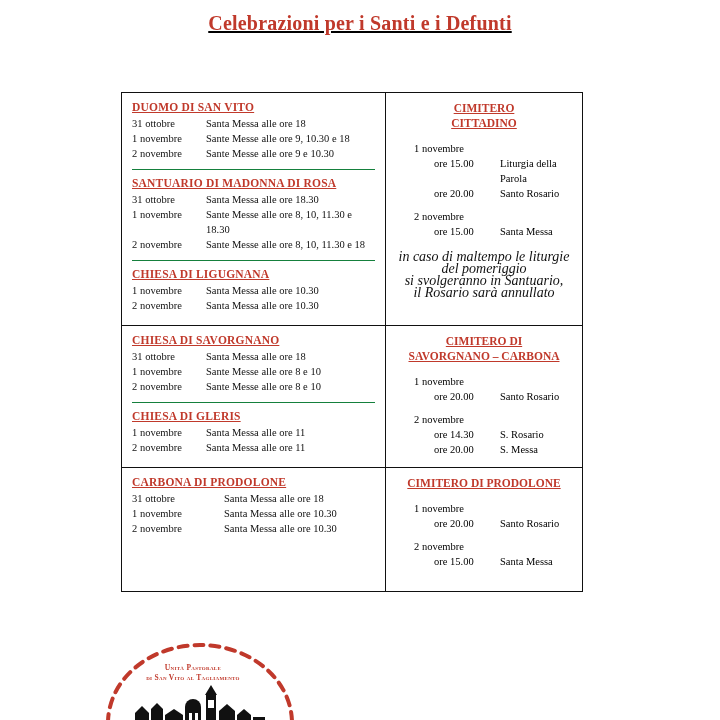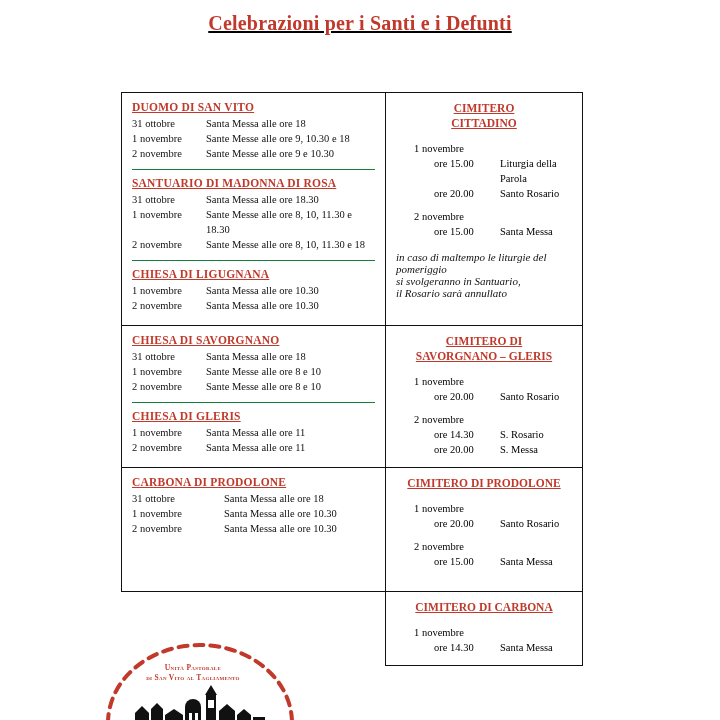--- a/index.html
+++ b/index.html
@@ -122,22 +122,23 @@
     margin-left: 38px;
     gap: 12px;
   }
   .cem-item .hour {
     width: 54px;
     flex: 0 0 54px;
     white-space: nowrap;
   }
   .cem-note {
     margin-top: 12px;
+    text-align: center;
     font-style: italic;
-    font-size: 11px;
+    font-size: 14px;
     line-height: 12px;
     color: #111;
   }
 
   
   .logo-area {
     position: absolute;
     left: 100px;
     bottom: 0px;
     width: 210px;
@@ -302,21 +303,21 @@
                   </div>
                 </div>
               </div>
             </div>
           </td>
 
           <td class="col-right">
             <div class="cellpad">
               <div class="cem-title">
                 <div>CIMITERO DI</div>
-                <div>SAVORGNANO – GLERIS</div>
+                <div>SAVORGNANO – CARBONA</div>
               </div>
               <div class="cem-day">1 novembre</div>
               <div class="cem-item">
                 <span class="hour">ore 20.00</span>
                 <span class="desc">Santo Rosario</span>
               </div>
               <div class="cem-day">2 novembre</div>
               <div class="cem-item">
                 <span class="hour">ore 14.30</span>
                 <span class="desc">S. Rosario</span>
@@ -364,35 +365,20 @@
               </div>
               <div class="cem-day">2 novembre</div>
               <div class="cem-item">
                 <span class="hour">ore 15.00</span>
                 <span class="desc">Santa Messa</span>
               </div>
             </div>
           </td>
         </tr>
 
-        <tr>
-          <td class="col-left" style="border:none;"></td>
-          <td class="col-right">
-            <div class="cellpad">
-              <div class="cem-title">
-                <div>CIMITERO DI CARBONA</div>
-              </div>
-              <div class="cem-day">1 novembre</div>
-              <div class="cem-item">
-                <span class="hour">ore 14.30</span>
-                <span class="desc">Santa Messa</span>
-              </div>
-            </div>
-          </td>
-        </tr>
       </tbody>
     </table>
   </div>
 
   <div class="logo-area">
     <svg class="logo-arc" viewBox="0 0 200 110">
       <path d="M8 108 A 92 78 0 0 1 192 108" fill="none" stroke="#c0392b" stroke-width="4" stroke-dasharray="9 7" stroke-linecap="round"></path>
     </svg>
     <div class="logo-text">
       <div>Unità Pastorale</div>

